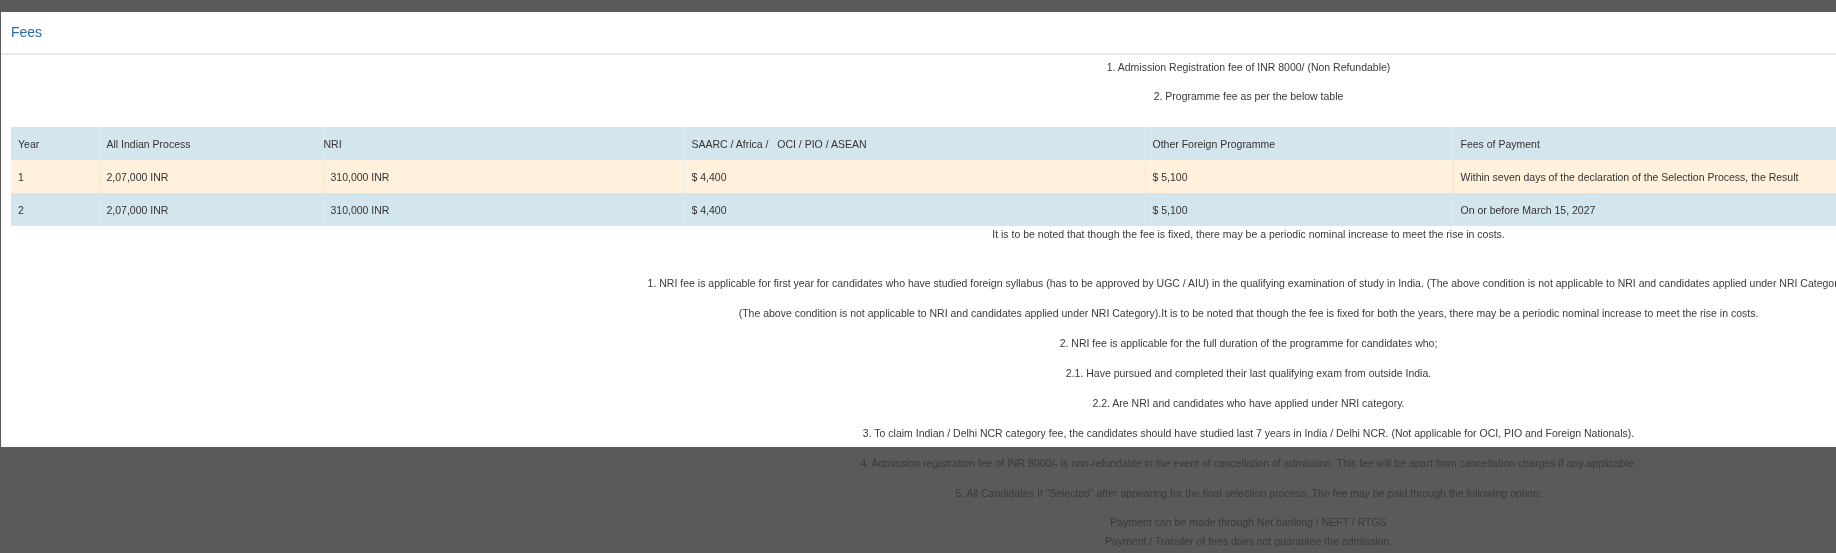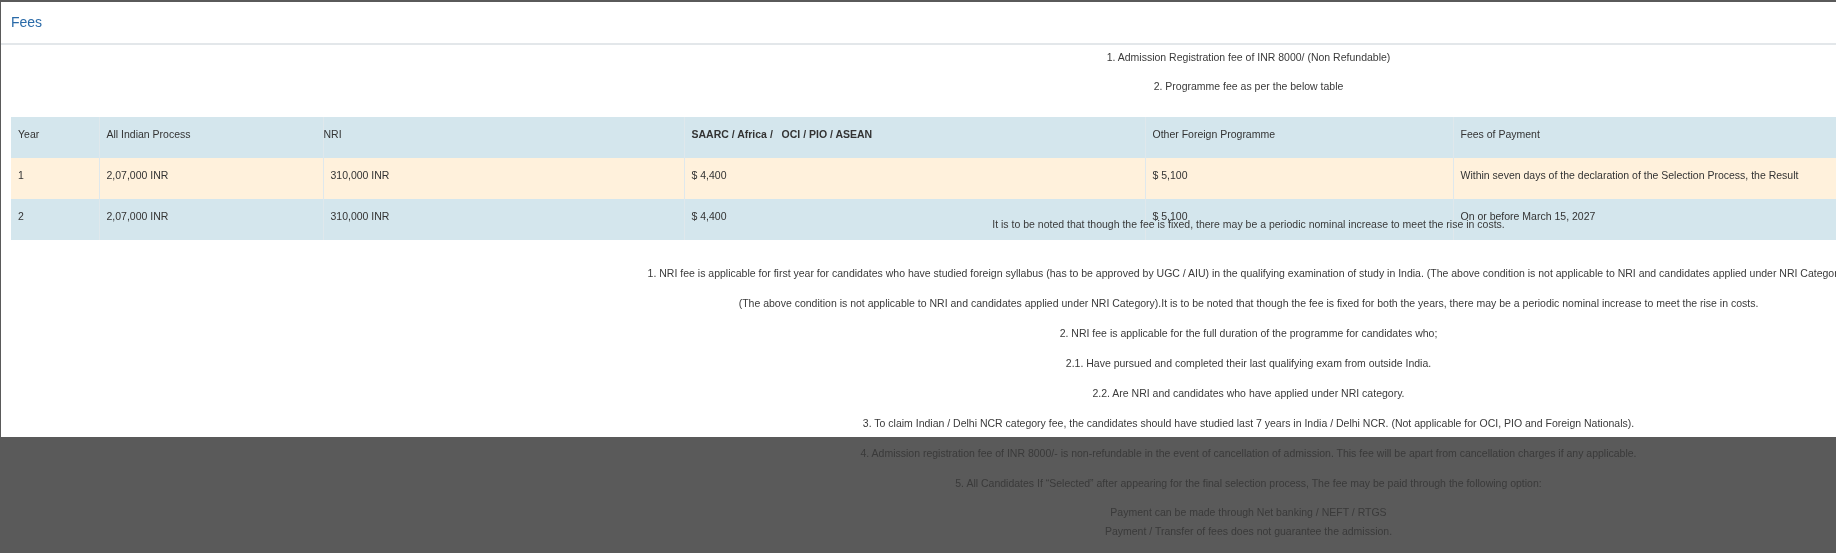--- a/index.html
+++ b/index.html
@@ -7,21 +7,21 @@
       padding: 0;
       width: 1836px;
       height: 553px;
       overflow: hidden;
       background: #5a5a5a;
       font-family: "Liberation Sans", sans-serif;
     }
     .modal {
       position: absolute;
       left: 1px;
-      top: 2px;
+      top: 12px;
       width: 1835px;
       height: 435px;
       background: #ffffff;
       box-sizing: border-box;
     }
     .modal-header {
       height: 41px;
       border-bottom: 2px solid #e3e7ea;
       box-sizing: content-box;
       position: relative;
@@ -55,21 +55,21 @@
       top: 72px;
       width: 1825px;
       border-collapse: collapse;
       table-layout: fixed;
       font-size: 10.5px;
       color: #333;
     }
     .fee-table th, .fee-table td {
       text-align: left;
       font-weight: normal;
-      padding: 0 0 8px 7px;
+      padding: 0 0 0 7px;
       height: 33px;
       border-right: 1px solid #dfe8ec;
       white-space: nowrap;
       overflow: hidden;
       vertical-align: middle;
       margin-left: 16px;
     }
     .fee-table th.nri-head {
       padding-left: 0;
       padding-right: 240px;
@@ -98,21 +98,21 @@
         <col style="width:361px">
         <col style="width:461px">
         <col style="width:308px">
         <col style="width:383px">
       </colgroup>
       <thead>
         <tr>
           <th>Year</th>
           <th>All Indian Process</th>
           <th class="nri-head">NRI</th>
-          <th style="white-space:pre;font-weight:bold;">SAARC / Africa /   OCI / PIO / ASEAN</th>
+          <th style="white-space:pre;">SAARC / Africa /   OCI / PIO / ASEAN</th>
           <th>Other Foreign Programme</th>
           <th>Fees of Payment</th>
         </tr>
       </thead>
       <tbody>
         <tr class="row-odd">
           <td>1</td>
           <td>2,07,000 INR</td>
           <td>310,000 INR</td>
           <td>$ 4,400</td>

